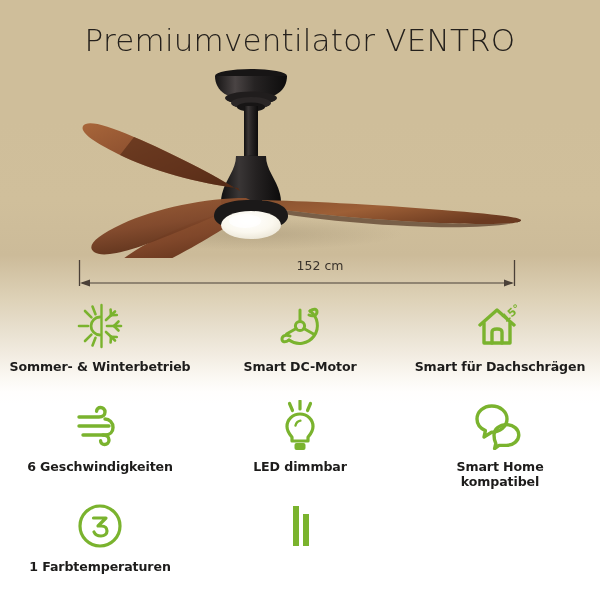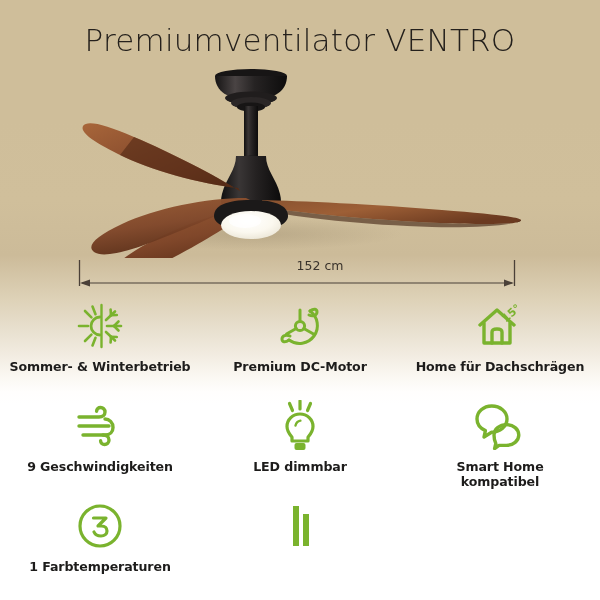--- a/index.html
+++ b/index.html
@@ -263,47 +263,47 @@
         <svg width="50" height="50" viewBox="0 0 50 50" fill="none" stroke="#7ab32e" stroke-width="3" stroke-linecap="round" stroke-linejoin="round">
           <path d="M35 10 A17 17 0 1 1 14 39"></path>
           <path d="M35 10 C39 7 42 8 42 11 C42 14 38 16 34 14"></path>
           <path d="M14 39 C10 42 7 41 7 38 C7 35 11 33 15 35"></path>
           <circle cx="25" cy="25" r="4.6"></circle>
           <line x1="25" y1="20.4" x2="25" y2="9"></line>
           <line x1="28.8" y1="27.5" x2="38.5" y2="33"></line>
           <line x1="21.2" y1="27.5" x2="11.5" y2="33"></line>
         </svg>
       </div>
-      <div class="fcap">Premium DC-Motor</div>
+      <div class="fcap">Smart DC-Motor</div>
     </div>
 
     <div class="feature">
       <div class="ficon">
         <svg width="56" height="50" viewBox="0 0 56 50" fill="none" stroke="#7ab32e" stroke-width="3.4" stroke-linecap="round" stroke-linejoin="round">
           <path d="M8 24 L25 9 L42 24"></path>
           <path d="M12 22 L12 42 L38 42 L38 22"></path>
           <path d="M20 42 L20 31 C20 29 21.4 28 25 28 C28.6 28 30 29 30 31 L30 42"></path>
           <g transform="rotate(-41 39 12)" stroke="none" fill="#7ab32e">
             <text x="39" y="16" font-family="DejaVu Sans, sans-serif" font-size="11" font-weight="bold" text-anchor="middle">15°</text>
           </g>
         </svg>
       </div>
-      <div class="fcap">Home für Dachschrägen</div>
+      <div class="fcap">Smart für Dachschrägen</div>
     </div>
 
     <div class="feature">
       <div class="ficon">
         <svg width="54" height="44" viewBox="0 0 54 44" fill="none" stroke="#7ab32e" stroke-width="3.4" stroke-linecap="round" stroke-linejoin="round">
           <path d="M6 13 H26 C30 13 32 10.5 32 8 C32 5.4 30 3.5 27.6 3.5 C25.4 3.5 23.6 5 23.6 7.2"></path>
           <path d="M6 22 H36"></path>
           <path d="M10 31 H32 C37 31 40 27.6 40 23.4 C40 18.6 36.4 15 32 15"></path>
           <path d="M30 31 C34 31 36 33.4 36 36 C36 38.6 34 40.5 31.6 40.5 C29.4 40.5 27.6 39 27.6 36.8"></path>
         </svg>
       </div>
-      <div class="fcap">9 Geschwindigkeiten</div>
+      <div class="fcap">6 Geschwindigkeiten</div>
     </div>
 
     <div class="feature">
       <div class="ficon">
         <svg width="48" height="52" viewBox="0 0 48 52" fill="none" stroke="#7ab32e" stroke-width="3.2" stroke-linecap="round" stroke-linejoin="round">
           <line x1="24" y1="1" x2="24" y2="9"></line>
           <line x1="13.5" y1="3.5" x2="16.5" y2="10.5"></line>
           <line x1="34.5" y1="3.5" x2="31.5" y2="10.5"></line>
           <path d="M24 14 C16.8 14 11 19.6 11 26.4 C11 31.2 14 34.6 16 37.2 L16 41 L32 41 L32 37.2
                    C34 34.6 37 31.2 37 26.4 C37 19.6 31.2 14 24 14 Z"></path>

